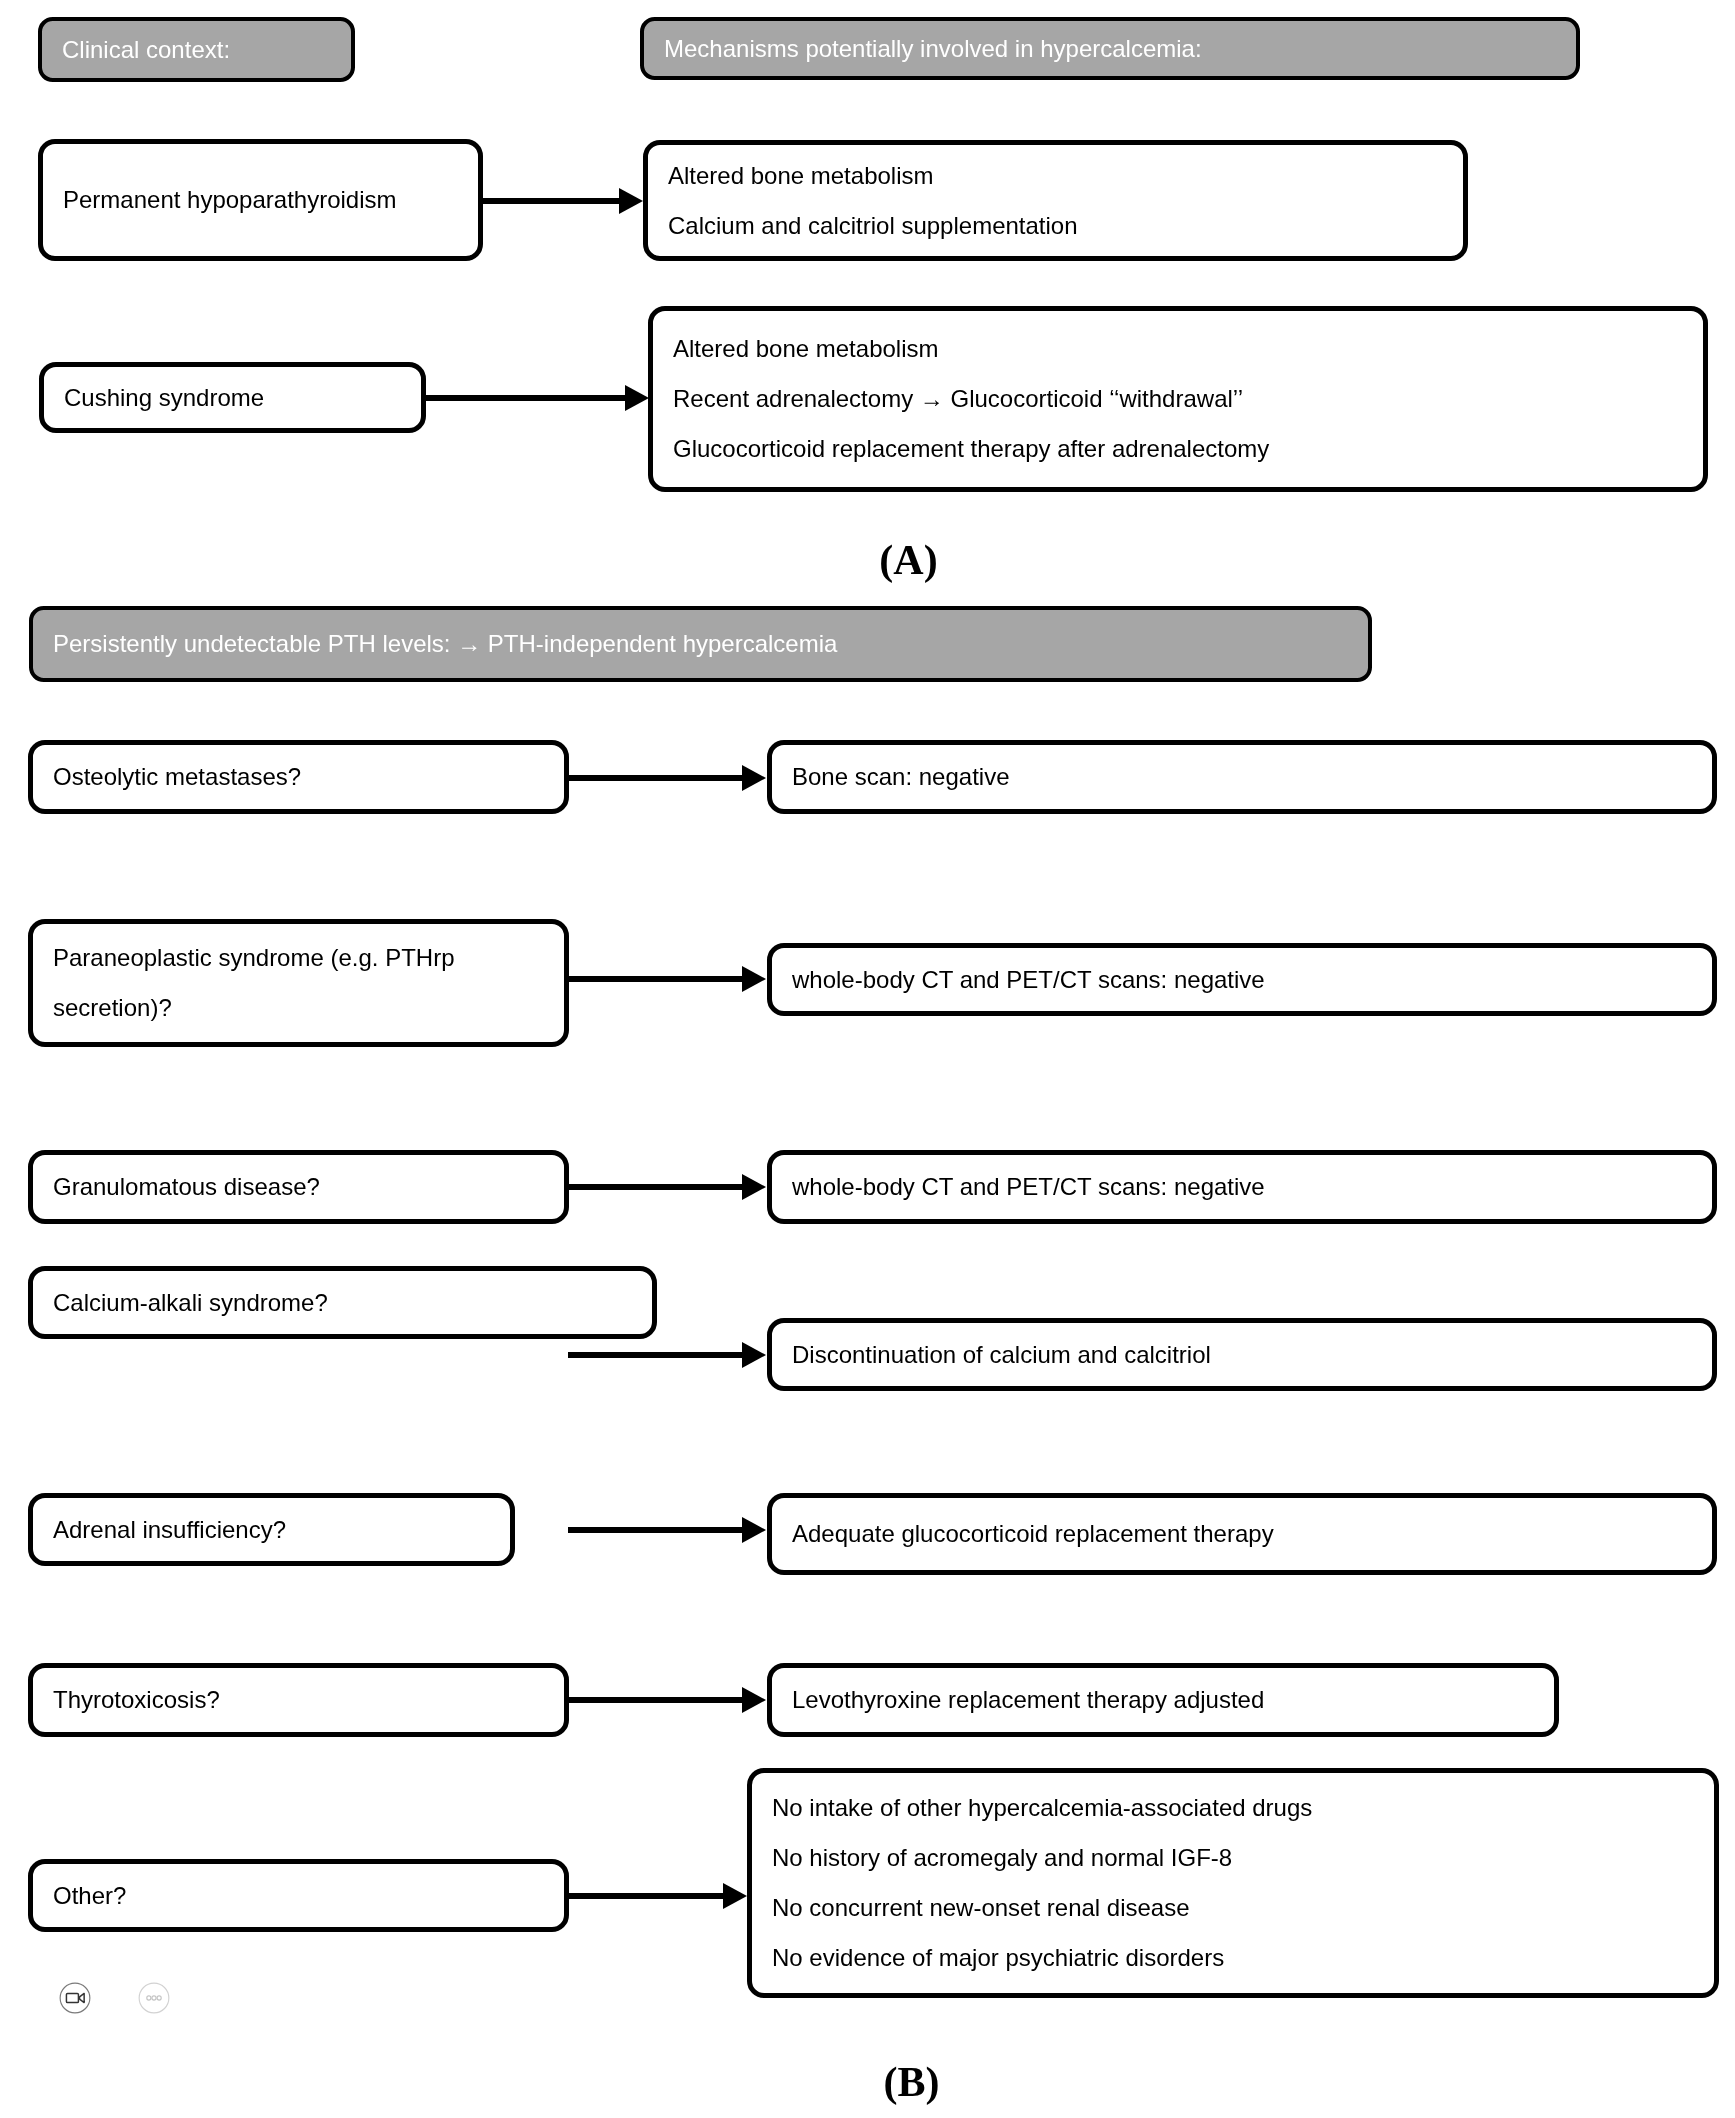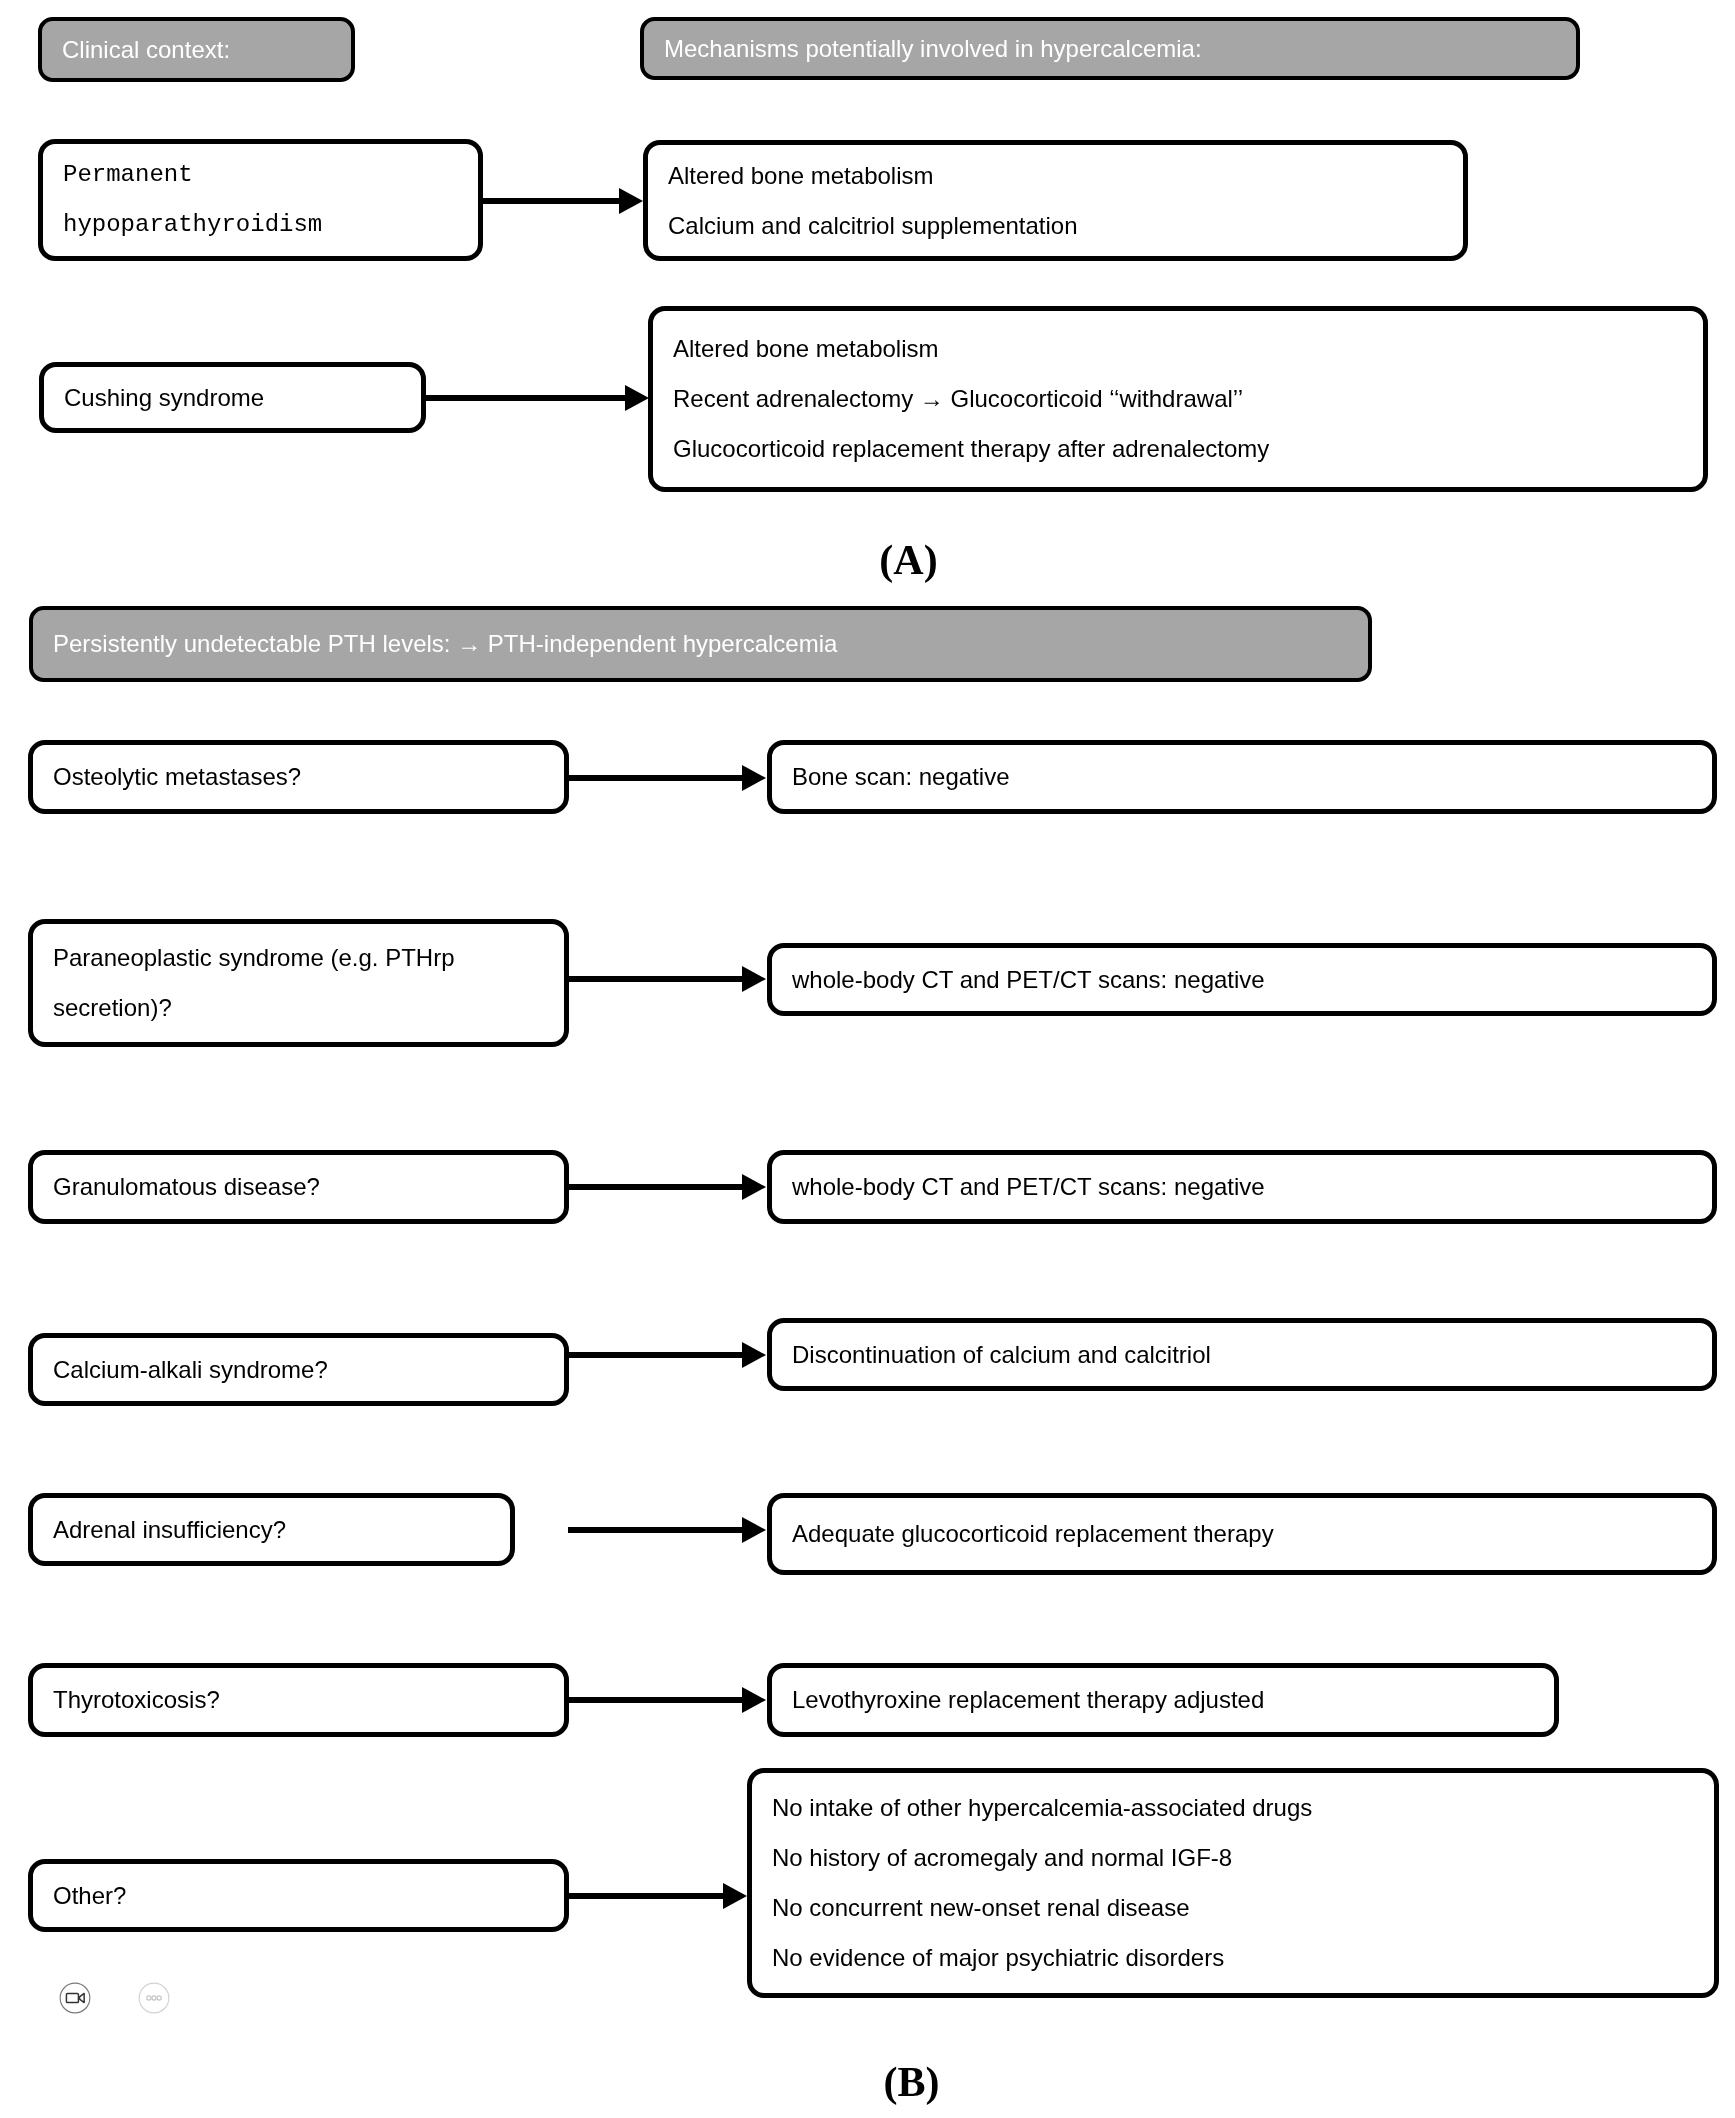--- a/index.html
+++ b/index.html
@@ -70,21 +70,21 @@
 <body>
 
 <div id="canvas">
 
   <div>
 
     <div class="box gray nowrap" style="left:38px;top:17px;width:317px;height:65px;">Clinical context:</div>
 
     <div class="box gray nowrap" style="left:640px;top:17px;width:940px;height:63px;">Mechanisms potentially involved in hypercalcemia:</div>
 
-    <div class="box wrap" style="left:38px;top:139px;width:445px;height:122px;font-family:Liberation Mono, monospace;">Permanent hypoparathyroidism</div>
+    <div class="box wrap" style="left:38px;top:139px;width:445px;height:122px;">Permanent hypoparathyroidism</div>
 
     <div class="arrow" style="left:482px;top:198px;width:138px;"></div>
 
     <div class="box multiline" style="left:643px;top:140px;width:825px;height:121px;">Altered bone metabolism
 Calcium and calcitriol supplementation</div>
 
     <div class="box nowrap" style="left:39px;top:362px;width:387px;height:71px;">Cushing syndrome</div>
 
     <div class="arrow" style="left:425px;top:395px;width:201px;"></div>
 
@@ -104,21 +104,21 @@
     <div class="box multiline" style="left:767px;top:740px;width:950px;height:74px;">Bone scan: negative</div>
 
     <div class="box wrap" style="left:28px;top:919px;width:541px;height:128px;">Paraneoplastic syndrome (e.g. PTHrp secretion)?</div>
     <div class="arrow" style="left:568px;top:976px;width:175px;"></div>
     <div class="box multiline" style="left:767px;top:943px;width:950px;height:73px;">whole-body CT and PET/CT scans: negative</div>
 
     <div class="box nowrap" style="left:28px;top:1150px;width:541px;height:74px;text-align:right;">Granulomatous disease?</div>
     <div class="arrow" style="left:568px;top:1184px;width:175px;"></div>
     <div class="box multiline" style="left:767px;top:1150px;width:950px;height:74px;">whole-body CT and PET/CT scans: negative</div>
 
-    <div class="box nowrap" style="left:28px;top:1333px;width:541px;height:73px;">Calcium-alkali syndrome?</div>
+    <div class="box nowrap" style="left:28px;top:1266px;width:629px;height:73px;">Calcium-alkali syndrome?</div>
     <div class="arrow" style="left:568px;top:1352px;width:175px;"></div>
     <div class="box multiline" style="left:767px;top:1318px;width:950px;height:73px;">Discontinuation of calcium and calcitriol</div>
 
     <div class="box nowrap" style="left:28px;top:1493px;width:487px;height:73px;">Adrenal insufficiency?</div>
     <div class="arrow" style="left:568px;top:1527px;width:175px;"></div>
     <div class="box multiline" style="left:767px;top:1493px;width:950px;height:82px;">Adequate glucocorticoid replacement therapy</div>
 
     <div class="box nowrap" style="left:28px;top:1663px;width:541px;height:74px;">Thyrotoxicosis?</div>
     <div class="arrow" style="left:568px;top:1697px;width:175px;"></div>
     <div class="box multiline" style="left:767px;top:1663px;width:792px;height:74px;">Levothyroxine replacement therapy adjusted</div>

